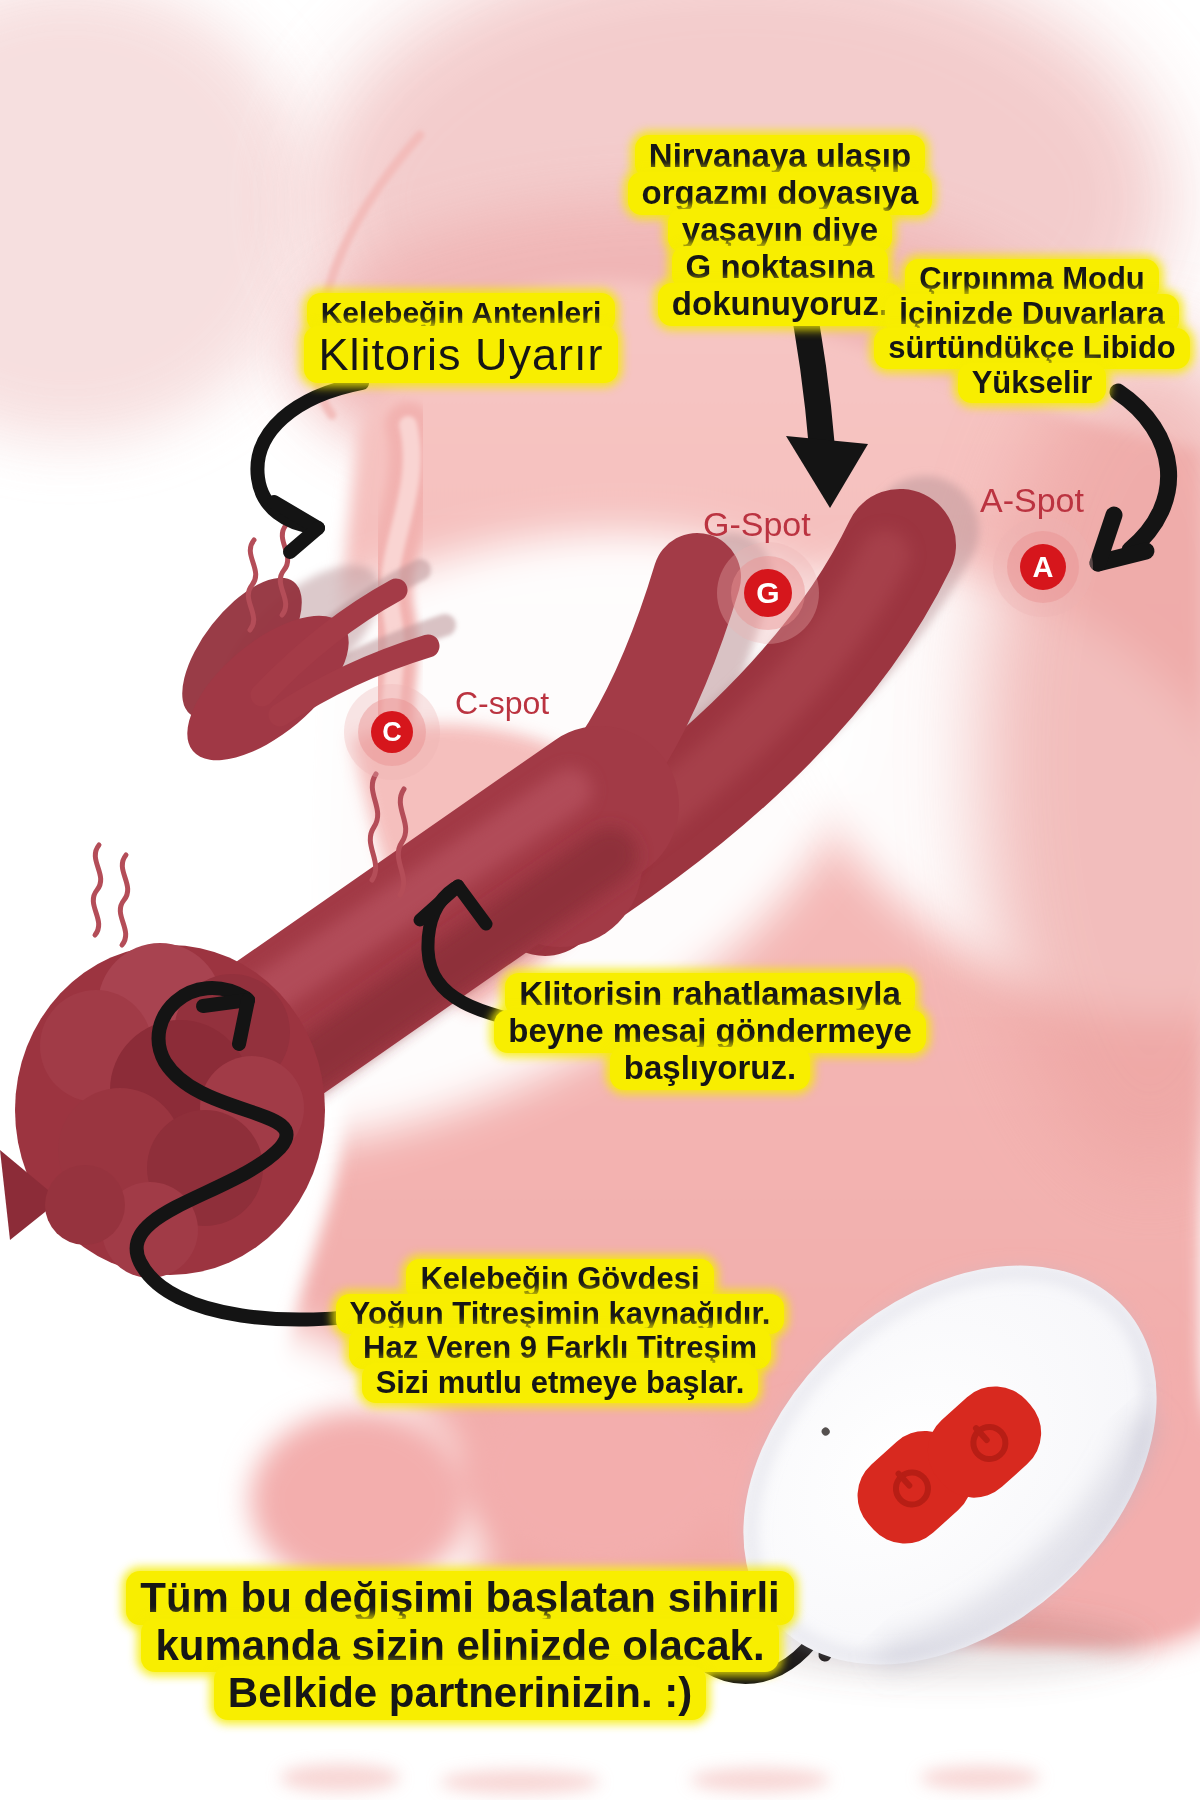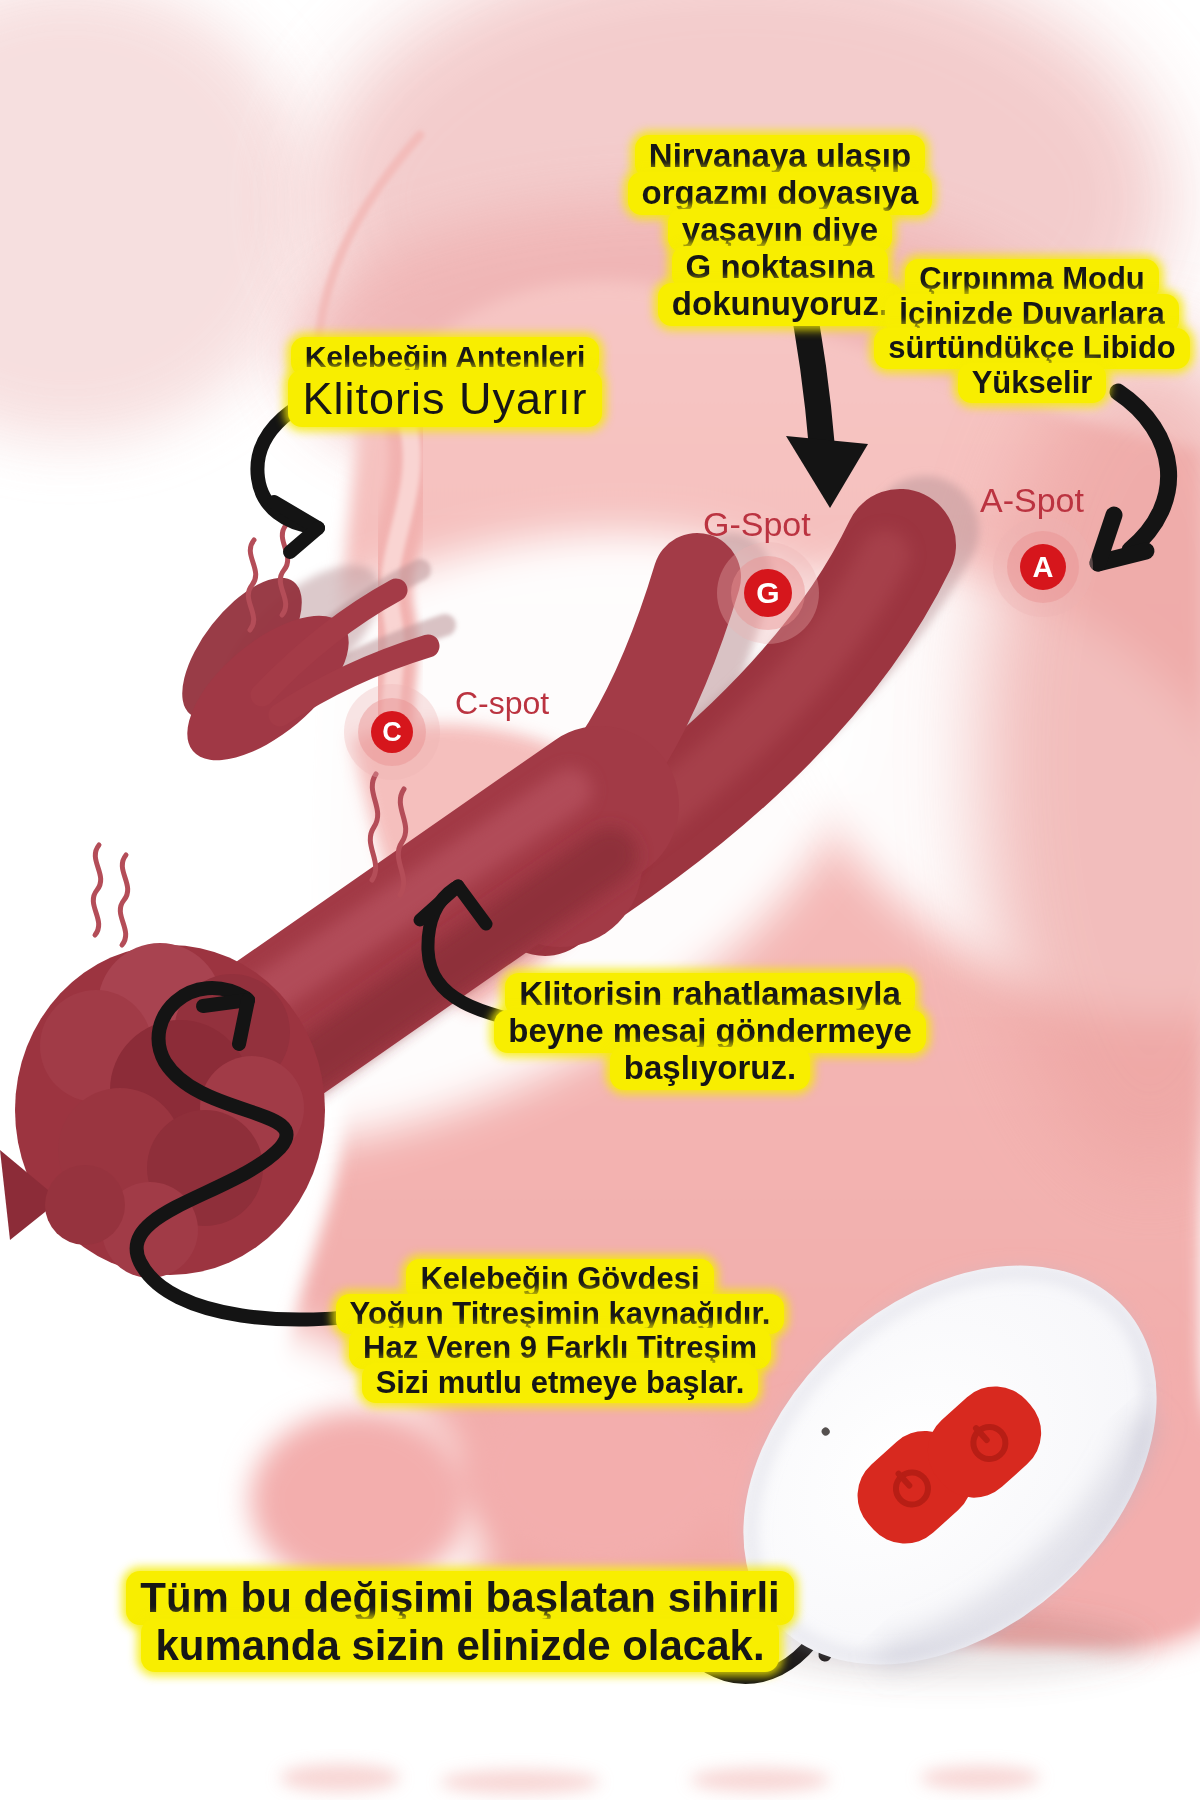--- a/index.html
+++ b/index.html
@@ -226,36 +226,37 @@
     <span class="hl">dokunuyoruz.</span>
   </div>
 
   <div class="note note-flutter" style="left:862px;top:262px;width:340px;">
     <span class="hl">Çırpınma Modu</span>
     <span class="hl">İçinizde Duvarlara</span>
     <span class="hl">sürtündükçe Libido</span>
     <span class="hl">Yükselir</span>
   </div>
 
-  <div class="note note-antenna" style="left:300px;top:296px;width:290px;margin-top:44px;">
+  <div class="note note-antenna" style="left:316px;top:296px;width:290px;">
     <span class="hl t1">Kelebeğin Antenleri</span>
     <span class="hl t2">Klitoris Uyarır</span>
   </div>
 
   <div class="note note-clitoris" style="left:530px;top:976px;width:360px;">
     <span class="hl">Klitorisin rahatlamasıyla</span>
     <span class="hl">beyne mesaj göndermeye</span>
     <span class="hl">başlıyoruz.</span>
   </div>
 
   <div class="note note-body" style="left:350px;top:1262px;width:420px;">
     <span class="hl">Kelebeğin Gövdesi</span>
     <span class="hl">Yoğun Titreşimin kaynağıdır.</span>
     <span class="hl">Haz Veren 9 Farklı Titreşim</span>
     <span class="hl">Sizi mutlu etmeye başlar.</span>
   </div>
 
   <div class="note note-remote" style="left:215px;top:1574px;width:490px;">
     <span class="hl">Tüm bu değişimi başlatan sihirli</span>
     <span class="hl">kumanda sizin elinizde olacak.</span>
+    <span class="hl">Belkide partnerinizin. :)</span>
   </div>
 
 </div>
 
 </body></html>

